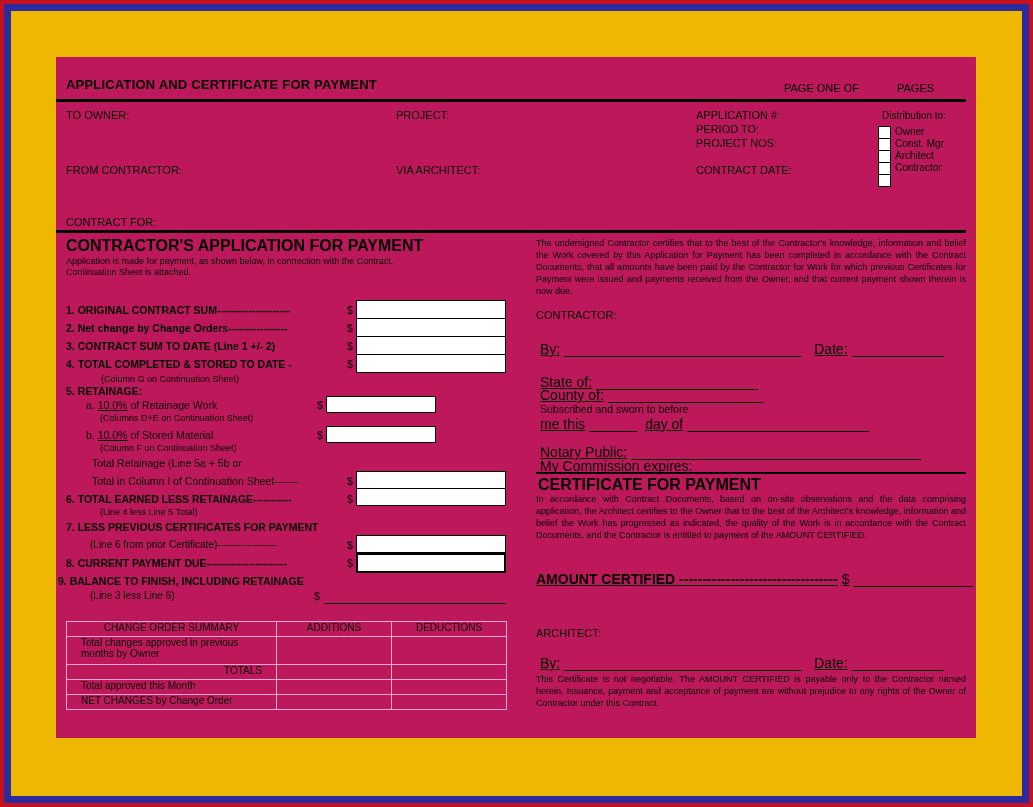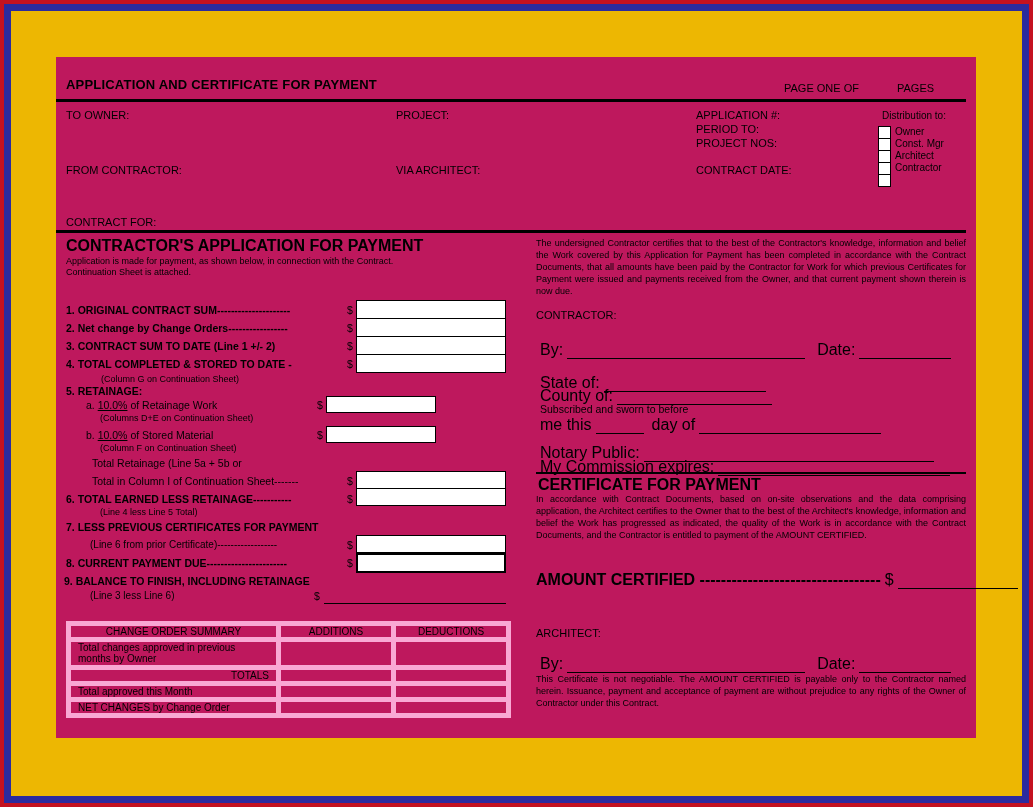--- a/index.html
+++ b/index.html
@@ -15,30 +15,30 @@
   .t105{ font-size:10.5px; }
   .t11 { font-size:11px; }
   .b   { font-weight:bold; }
   .title { font-size:13px; font-weight:bold; letter-spacing:.2px; }
   .h2 { font-size:16px; font-weight:bold; }
   .para { font-size:9px; line-height:1.34; text-align:justify; }
   .ital { font-style:italic; }
   .box { position:absolute; border:1px solid #000; background:#fff; }
   .box.thick { border-width:2px; }
   .ul { display:inline-block; border-bottom:1px solid #000; height:12px; }
-  .frow { display:flex; align-items:flex-end; font-size:16px; white-space:nowrap; }
+  .frow { display:flex; align-items:flex-end; font-size:14px; white-space:nowrap;text-decoration:underline; }
   .frow .lb { margin-right:4px; }
   .u { text-decoration:underline; }
   .cbrow { display:flex; align-items:flex-start; height:13px; }
   .cbrow + .cbrow { margin-top:-1px; }
   .cb { width:13px; height:13px; border:1px solid #000; flex:none; background:#fff; }
   .cblbl { font-size:10px; padding-left:4px; white-space:nowrap; }
   .pagecount { display:flex; gap:38px; font-size:11px; }
   .co-table { border-collapse:collapse; font-size:10px; table-layout:fixed; width:440px; }
-  .co-table td { border:5px solid #f9a8d4; padding:0 7px; height:15px; vertical-align:top; overflow:hidden; }
+  .co-table td { border:1px solid #f9a8d4; padding:0 14px; height:15px; vertical-align:top; overflow:hidden; }
   .co-table td.c { text-align:center; }
   .co-table td.r { text-align:right; }
   .co-table tr.tall td { height:28px; }
   .ws { white-space:nowrap; }
 </style>
 </head>
 <body>
 
 <div class="outer">
 <div class="inner">
@@ -141,21 +141,21 @@
 
   <div class="abs t105 b ws" style="left:10px; top:464px">7. LESS PREVIOUS CERTIFICATES FOR PAYMENT</div>
   <div class="abs t10 ws" style="left:34px; top:482px">(Line 6 from prior Certificate)------------------</div>
   <div class="abs t105" style="left:291px; top:482px">$</div>
   <div class="box" style="left:300px; top:478px; width:150px; height:18px"></div>
 
   <div class="abs t105 b ws" style="left:10px; top:500px">8. CURRENT PAYMENT DUE-----------------------</div>
   <div class="abs t105" style="left:291px; top:500px">$</div>
   <div class="box thick" style="left:300px; top:496px; width:150px; height:20px"></div>
 
-  <div class="abs t105 b ws" style="left:8px; top:518px">9. BALANCE TO FINISH, INCLUDING RETAINAGE</div>
+  <div class="abs t105 b ws" style="left:2px; top:518px">9. BALANCE TO FINISH, INCLUDING RETAINAGE</div>
   <div class="abs t10 ws" style="left:34px; top:533px">(Line 3 less Line 6)</div>
   <div class="abs t105" style="left:258px; top:533px">$</div>
   <div class="rule" style="left:268px; top:546px; width:182px; height:1px"></div>
 
   <table class="co-table abs" style="left:10px; top:564px">
     <colgroup>
             <col style="width:210px">
             <col style="width:115px">
             <col style="width:115px">
           </colgroup>

